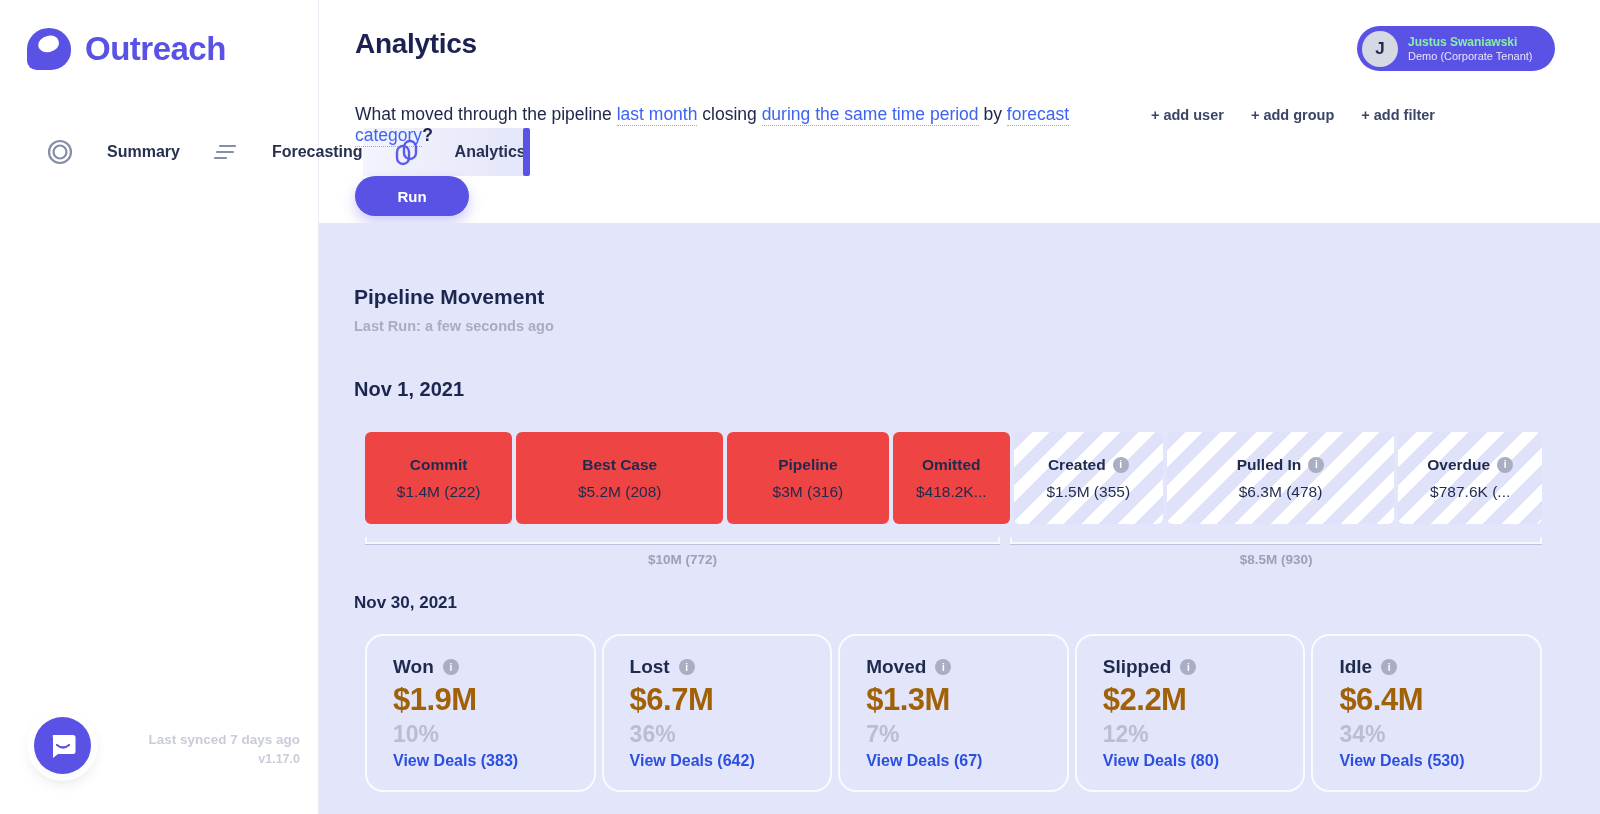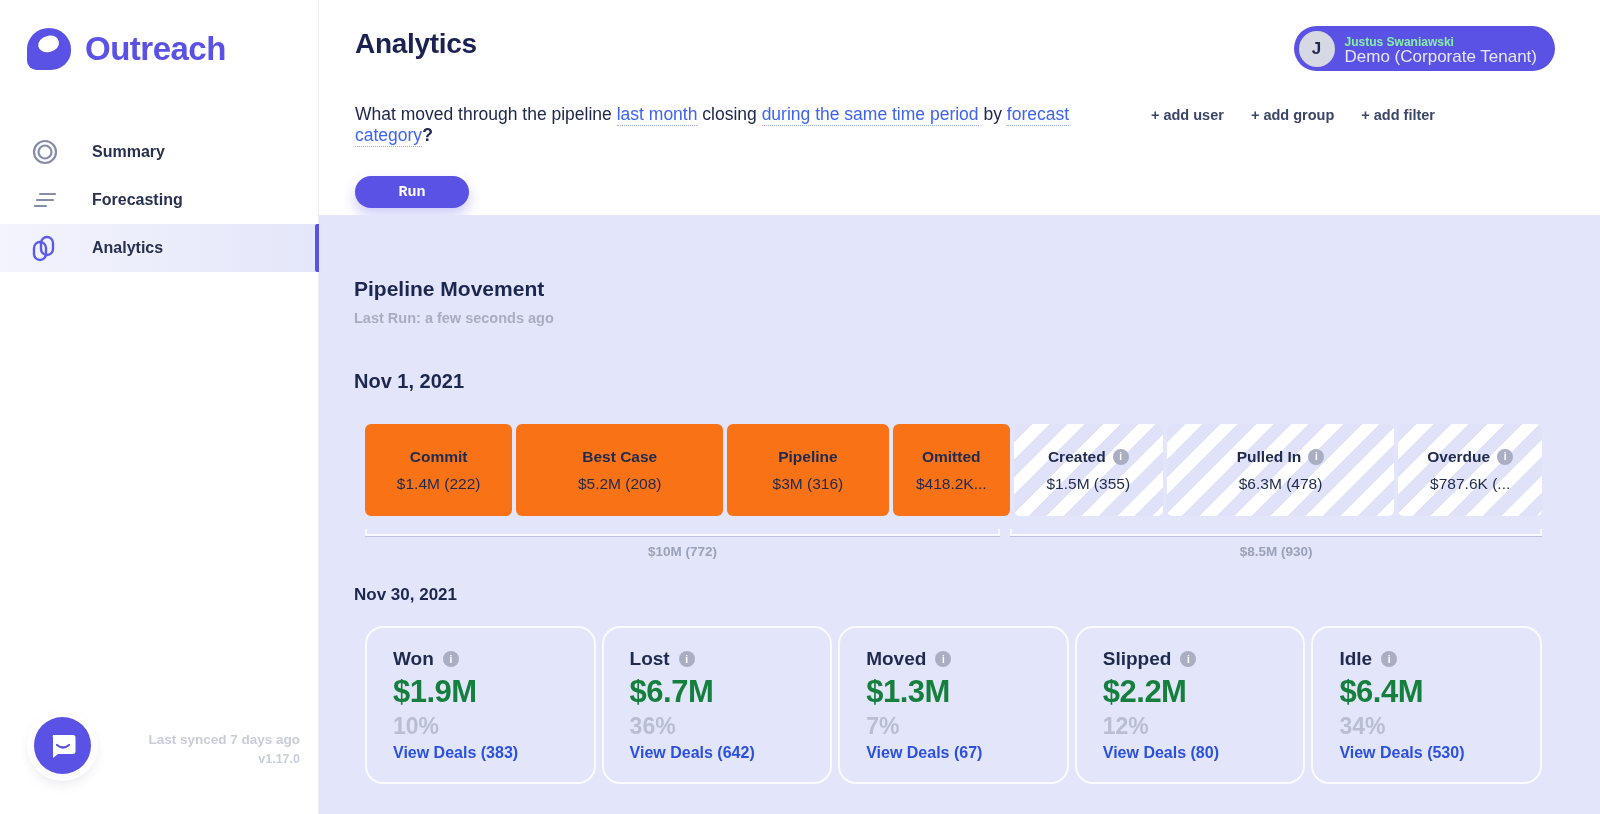--- a/index.html
+++ b/index.html
@@ -10,21 +10,21 @@
   
   .sidebar { position:relative; width:319px; min-width:319px; height:100%;
     background:#ffffff; border-right:1px solid #ebecf4; }
   .logo-row { display:flex; align-items:center; gap:14px; padding:28px 0 0 27px; cursor:pointer; }
   .logo-mark { position:relative; width:44px; height:42px; background:#5a52e4;
     border-radius:50% 50% 46% 22%; }
   .logo-hole { position:absolute; left:11px; top:8px; width:21px; height:16px;
     background:#ffffff; border-radius:55% 45% 50% 50%; transform:rotate(-12deg); }
   .logo-text { font-size:33px; font-weight:700; color:#5a52e4; letter-spacing:-0.5px; }
 
-  .nav { margin-top:58px; display:flex; flex-direction:column; }
+  .nav { margin-top:58px; display:flex; flex-direction:row;padding-left:15px; }
   .nav-item { position:relative; display:flex; align-items:center; gap:32px;
     height:48px; padding-left:30px; cursor:pointer; }
   .nav-item .label { font-size:16px; font-weight:700; color:#27304f; }
   .nav-item.active { background:linear-gradient(90deg,#f3f4fc 0%,#e4e6fa 100%); }
   .nav-item.active .active-bar { position:absolute; right:-4px; top:0; width:7px; height:100%;
     background:#5a52e4; border-radius:2px; }
   .nav-icon { width:30px; height:30px; display:flex; align-items:center; justify-content:center; }
 
   .sidebar-bottom { position:absolute; left:8px; bottom:0; width:100%; height:110px; }
   .chat-btn { position:absolute; left:26px; bottom:40px; width:57px; height:57px;
@@ -40,45 +40,45 @@
   .page-header { padding:28px 45px 0 36px; position:relative; }
   .page-title { font-size:28px; font-weight:800; color:#1b2150; letter-spacing:-0.3px; }
 
   .user-badge { position:absolute; top:26px; right:45px; height:45px; min-width:198px;
     background:#5a52e4; border-radius:23px; display:flex; align-items:center;
     padding:0 18px 0 5px; gap:10px; cursor:pointer; }
   .avatar { width:36px; height:36px; border-radius:50%; background:#d6d9e4;
     display:flex; align-items:center; justify-content:center;
     color:#1e2a4e; font-size:17px; font-weight:700; }
   .user-name { color:#86efac; font-size:12px; font-weight:700; line-height:16px; }
-  .user-org  { color:#e6e5fb; font-size:17px; font-weight:500; line-height:13px; }
+  .user-org  { color:#e6e5fb; font-size:11px; font-weight:500; line-height:13px; }
 
   .query-row { display:flex; align-items:baseline; margin:44px 0 0 0;
     padding:0 165px 0 36px; }
   .query-sentence { flex:1; font-size:17.5px; font-weight:500; color:#20294d; }
   .q-link { color:#3e63f4; border-bottom:1.5px dotted rgba(90,120,245,0.65);
     padding-bottom:1px; cursor:pointer; }
   .q-end { font-weight:700; }
   .query-actions { display:flex; gap:27px; white-space:nowrap;text-align:right; }
   .action-link { font-size:14.5px; font-weight:600; color:#3a4568; cursor:pointer; }
 
-  .run-btn { margin:30px 0 0 36px; width:114px; height:32px; border:none; cursor:pointer;
+  .run-btn { margin:30px 0 0 36px; width:114px; height:40px; border:none; cursor:pointer;
     background:#5a52e4; color:#ffffff; font-size:15px; font-weight:700;
-    font-family:Liberation Mono, monospace; border-radius:21px;
+    font-family:Liberation Sans, sans-serif; border-radius:21px;
     box-shadow:0 7px 14px rgba(90,82,228,0.30); }
 
   
   .panel { flex:1; margin-top:7px; background:#e3e5fb; padding:62px 58px 0 35px; overflow:hidden; }
   .report-title { font-size:21px; font-weight:800; color:#1c2750; }
   .last-run { margin-top:9px; font-size:14.5px; font-weight:600; color:#a8adc2; }
   .date-start { margin-top:44px; font-size:20px; font-weight:800; color:#1c2750; }
   .date-end { margin-top:26px; font-size:17px; font-weight:700; color:#1c2750; }
 
   .pipeline-bar { display:flex; gap:4px; height:92px; margin:31px 0 0 11px; }
-  .segment { background:#f97316; border-radius:6px; display:flex; flex-direction:column;
+  .segment { background:#ef4444; border-radius:6px; display:flex; flex-direction:column;
     align-items:center; justify-content:center; gap:9px; min-width:0; cursor:pointer; }
   .segment.striped { background:repeating-linear-gradient(135deg,
       #dfe2f9 0px, #dfe2f9 13px, #ffffff 13px, #ffffff 25px); }
   .seg-label-row { display:flex; align-items:center; gap:7px; }
   .seg-label { font-size:15.5px; font-weight:700; color:#1e2a4e; white-space:nowrap; }
   .seg-value { font-size:15.5px; font-weight:500; color:#1e2a4e; white-space:nowrap; }
 
   .info-icon { display:inline-flex; width:16px; height:16px; border-radius:50%;
     background:#a9aec3; color:#ffffff; font-size:10px; font-weight:700;
     align-items:center; justify-content:center; font-style:normal; }
@@ -90,21 +90,21 @@
     border-bottom:2px solid #f7f8fd;
     filter:drop-shadow(0 1px 0 rgba(120,125,170,0.35)); }
   .bracket-label { margin-top:8px; text-align:center; font-size:13.5px;
     font-weight:600; color:#9ba1b8; }
 
   .cards-row { display:flex; gap:6px; margin:21px 0 0 11px; height:158px; }
   .deal-card { flex:1; border:2px solid rgba(255,255,255,0.82); border-radius:18px;
     padding:20px 26px; display:flex; flex-direction:column; justify-content:space-between; }
   .card-label-row { display:flex; align-items:center; gap:9px; }
   .card-label { font-size:19px; font-weight:700; color:#1e2a4e; }
-  .card-amount { font-size:31px; font-weight:800; color:#15803d; letter-spacing:-0.5px; }
+  .card-amount { font-size:31px; font-weight:800; color:#a16207; letter-spacing:-0.5px; }
   .card-percent { font-size:23px; font-weight:700; color:#b9bed1; }
   .card-link { font-size:16px; font-weight:700; color:#2b50e0; cursor:pointer; }
 </style>
 </head>
 <body>
 
 <div class="app">
 
   <aside class="sidebar">
     <div class="logo-row">

